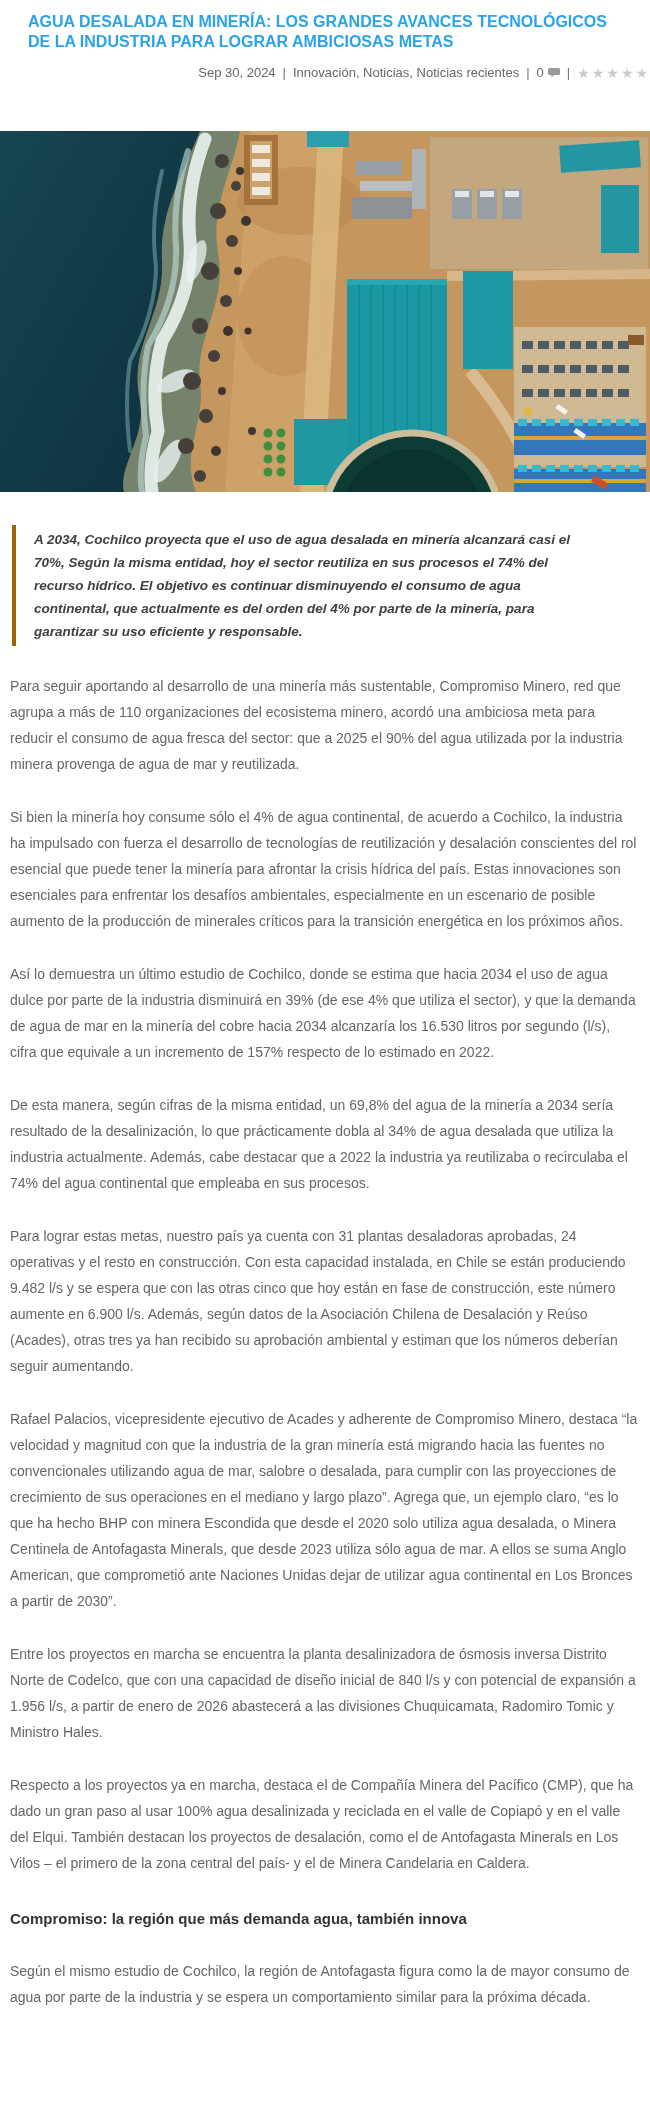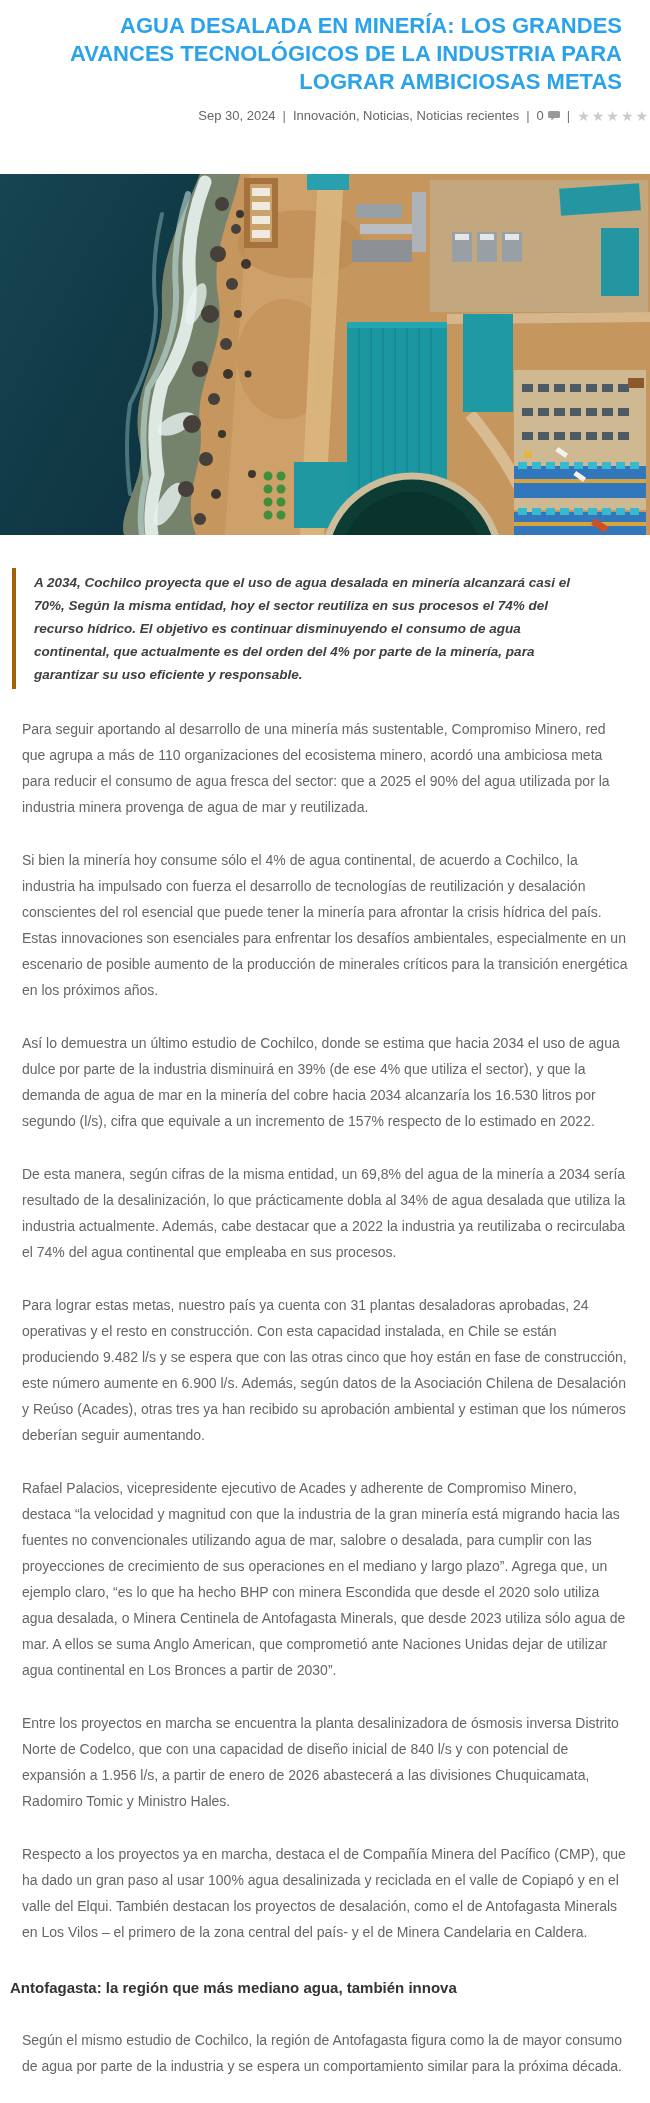--- a/index.html
+++ b/index.html
@@ -7,23 +7,23 @@
     width:650px;min-height:2103px;
     font-family:"Liberation Sans","DejaVu Sans",sans-serif;
     color:#666666;
     -webkit-font-smoothing:antialiased;
   }
   .page{padding-top:12px;}
 
   
   h1.post-title{
     margin:0 28px 0;
-    text-align:right;
+    text-align:left;
     color:#2ba3ea;
-    font-size:22px;
+    font-size:16px;
     line-height:1.27;
     font-weight:700;
   }
   .post-meta{
     margin-top:11px;
     text-align:right;
     font-size:13px;
     color:#666;
     line-height:18px;
   }
@@ -45,21 +45,21 @@
     margin:33px 0 0 2px;
     border-left:4px solid #a16207;
     padding:3px 46px 3px 18px;
     font-size:13.5px;
     line-height:23px;
     font-weight:700;
     font-style:italic;
     color:#404040;
   }
   .content p{
-    margin:27px 12px;
+    margin:27px 0;
     font-size:14px;
     line-height:26px;
     color:#666666;
   }
   .content h4{
     margin:31px 0 0;
     font-size:15px;
     line-height:24px;
     font-weight:700;
     color:#333333;
@@ -256,18 +256,18 @@
     <p>Si bien la minería hoy consume sólo el 4% de agua continental, de acuerdo a Cochilco, la industria ha impulsado con fuerza el desarrollo de tecnologías de reutilización y desalación conscientes del rol esencial que puede tener la minería para afrontar la crisis hídrica del país. Estas innovaciones son esenciales para enfrentar los desafíos ambientales, especialmente en un escenario de posible aumento de la producción de minerales críticos para la transición energética en los próximos años.</p>
     <p>Así lo demuestra un último estudio de Cochilco, donde se estima que hacia 2034 el uso de agua dulce por parte de la industria disminuirá en 39% (de ese 4% que utiliza el sector), y que la demanda de agua de mar en la minería del cobre hacia 2034 alcanzaría los 16.530 litros por segundo (l/s), cifra que equivale a un incremento de 157% respecto de lo estimado en 2022.</p>
     <p>De esta manera, según cifras de la misma entidad, un 69,8% del agua de la minería a 2034 sería resultado de la desalinización, lo que prácticamente dobla al 34% de agua desalada que utiliza la industria actualmente. Además, cabe destacar que a 2022 la industria ya reutilizaba o recirculaba el 74% del agua continental que empleaba en sus procesos.</p>
     <p>Para lograr estas metas, nuestro país ya cuenta con 31 plantas desaladoras aprobadas, 24 operativas y el resto en construcción. Con esta capacidad instalada, en Chile se están produciendo 9.482 l/s y se espera que con las otras cinco que hoy están en fase de construcción, este número aumente en 6.900 l/s. Además, según datos de la Asociación Chilena de Desalación y Reúso (Acades), otras tres ya han recibido su aprobación ambiental y estiman que los números deberían seguir aumentando.</p>
     <p>Rafael Palacios, vicepresidente ejecutivo de Acades y adherente de Compromiso Minero, destaca “la velocidad y magnitud con que la industria de la gran minería está migrando hacia las fuentes no convencionales utilizando agua de mar, salobre o desalada, para cumplir con las proyecciones de crecimiento de sus operaciones en el mediano y largo plazo”. Agrega que, un ejemplo claro, “es lo que ha hecho BHP con minera Escondida que desde el 2020 solo utiliza agua desalada, o Minera Centinela de Antofagasta Minerals, que desde 2023 utiliza sólo agua de mar. A ellos se suma Anglo American, que comprometió ante Naciones Unidas dejar de utilizar agua continental en Los Bronces a partir de 2030”.</p>
 
 
     <p>Entre los proyectos en marcha se encuentra la planta desalinizadora de ósmosis inversa Distrito Norte de Codelco, que con una capacidad de diseño inicial de 840 l/s y con potencial de expansión a 1.956 l/s, a partir de enero de 2026 abastecerá a las divisiones Chuquicamata, Radomiro Tomic y Ministro Hales.</p>
     <p>Respecto a los proyectos ya en marcha, destaca el de Compañía Minera del Pacífico (CMP), que ha dado un gran paso al usar 100% agua desalinizada y reciclada en el valle de Copiapó y en el valle del Elqui. También destacan los proyectos de desalación, como el de Antofagasta Minerals en Los Vilos – el primero de la zona central del país- y el de Minera Candelaria en Caldera.</p>
 
-    <h4>Antofagasta: la región que más mediano agua, también innova</h4>
+    <h4>Compromiso: la región que más demanda agua, también innova</h4>
 
     <p>Según el mismo estudio de Cochilco, la región de Antofagasta figura como la de mayor consumo de agua por parte de la industria y se espera un comportamiento similar para la próxima década.</p>
 
   </div>
 </div>
 
 </body></html>

